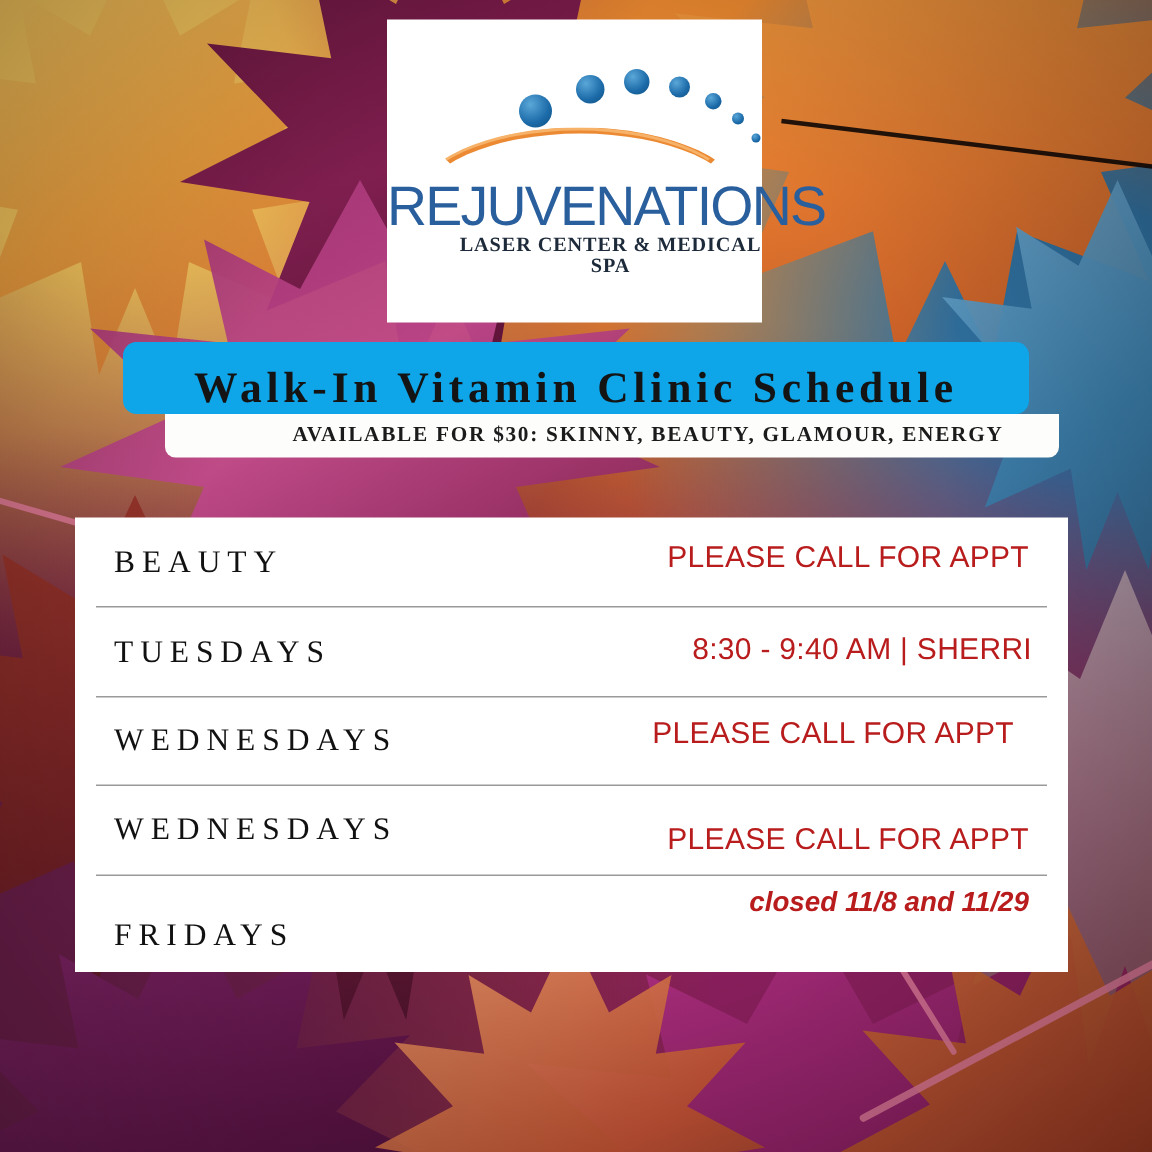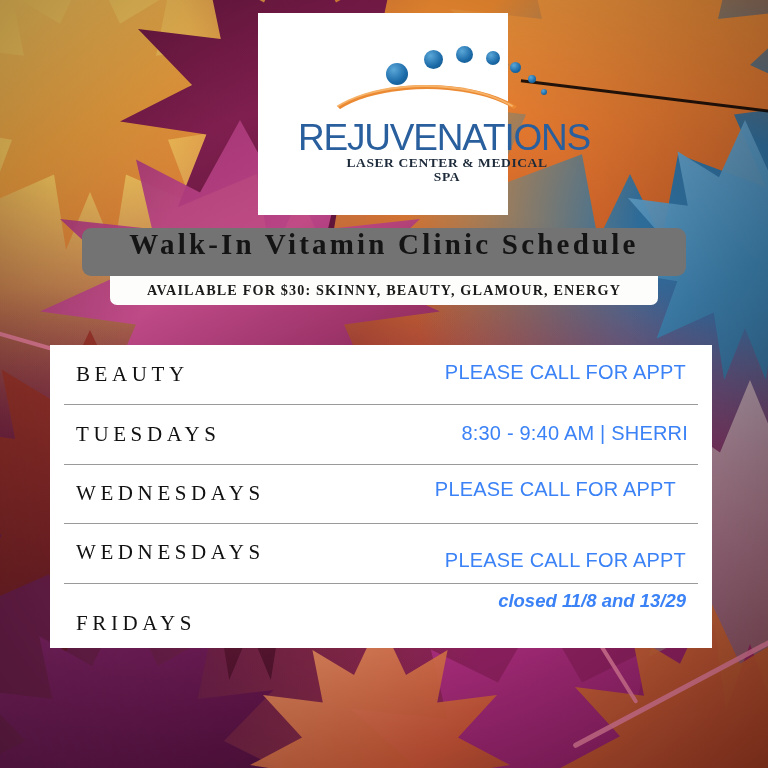--- a/index.html
+++ b/index.html
@@ -53,21 +53,21 @@
   .bg-vig{
     position:absolute;inset:0;
     background:radial-gradient(ellipse at 50% 45%,rgba(0,0,0,0) 45%,rgba(0,0,0,.30) 100%);
   }
 
   
   .logo-card{
     position:absolute;left:258px;top:13px;width:250px;height:202px;
     background:#ffffff;
   }
-  .logo-inner{position:relative;width:100%;height:100%;margin-left:40px;}
+  .logo-inner{position:relative;width:100%;height:100%;}
   .dot{position:absolute;border-radius:50%;
        background:radial-gradient(circle at 35% 30%,#5aa7d8,#1b6aa8 60%,#10507f);}
   .arc{
     position:absolute;left:18px;top:72px;width:214px;height:96px;
     border-radius:50%;
     border:4px solid transparent;
     border-top-color:#ec8a33;
     transform:rotate(0deg);
   }
   .arc::after{
@@ -84,32 +84,32 @@
     position:absolute;left:0;right:0;top:143px;text-align:center;
     font-family:"Liberation Serif",serif;
     font-size:13.5px;letter-spacing:.6px;color:#1d2a3a;font-weight:700;
     line-height:1;
     padding-left:48px;
   }
 
   
   .title-bar{
     position:absolute;left:82px;top:228px;width:604px;height:48px;
-    background:#737373;border-radius:9px;
-    display:flex;align-items:flex-start;justify-content:center;
+    background:#0ea5e9;border-radius:9px;
+    display:flex;align-items:flex-end;justify-content:center;
   }
   .title-text{
     font-family:"Liberation Serif",serif;
     font-size:29px;font-weight:700;color:#141414;
     letter-spacing:3.2px;white-space:nowrap;
   }
   .subtitle-bar{
     position:absolute;left:110px;top:276px;width:548px;height:29px;
     background:#fdfdfb;border-bottom-left-radius:7px;border-bottom-right-radius:7px;
-    display:flex;align-items:center;justify-content:center;
+    display:flex;align-items:center;justify-content:center;padding-left:48px;
   }
   .subtitle-text{
     font-family:"Liberation Serif",serif;
     font-size:14.2px;font-weight:700;color:#1b1b1b;
     letter-spacing:1.15px;white-space:nowrap;
   }
 
   
   .schedule{
     position:absolute;left:50px;top:345px;width:662px;height:303px;
@@ -125,21 +125,21 @@
   .row + .row::before{
     content:"";position:absolute;left:14px;right:14px;top:0;
     height:1px;background:#9a9a9a;
   }
   .day{
     font-family:"Liberation Serif",serif;
     font-size:21px;color:#111;letter-spacing:4.6px;white-space:nowrap;
   }
   .val{
     font-family:"Liberation Sans",sans-serif;
-    font-size:20px;color:#3b82f6;letter-spacing:.2px;text-align:right;
+    font-size:20px;color:#b91c1c;letter-spacing:.2px;text-align:right;
     white-space:nowrap;line-height:1.18;
   }
   .val .note{
     display:block;font-size:18.5px;font-weight:700;font-style:italic;
     letter-spacing:0;margin-top:1px;
   }
   .row-mon .val{transform:translate(-2px,-2px);}
   .row-tue .val{transform:translate(0px,0px);}
   .row-wed .val{transform:translate(-12px,-4px);}
   .row-thu .val{transform:translate(-2px,8px);}
@@ -214,20 +214,20 @@
       </div>
 
       <div class="row row-thu">
         <span class="day">WEDNESDAYS</span>
         <span class="val">PLEASE CALL FOR APPT</span>
       </div>
 
       <div class="row row-fri">
         <span class="day">FRIDAYS</span>
         <span class="val">
-          <span class="note">closed 11/8 and 13/29</span>
+          <span class="note">closed 11/8 and 11/29</span>
         </span>
       </div>
 
     </div>
   </div>
 
 </div>
 
 </body></html>

